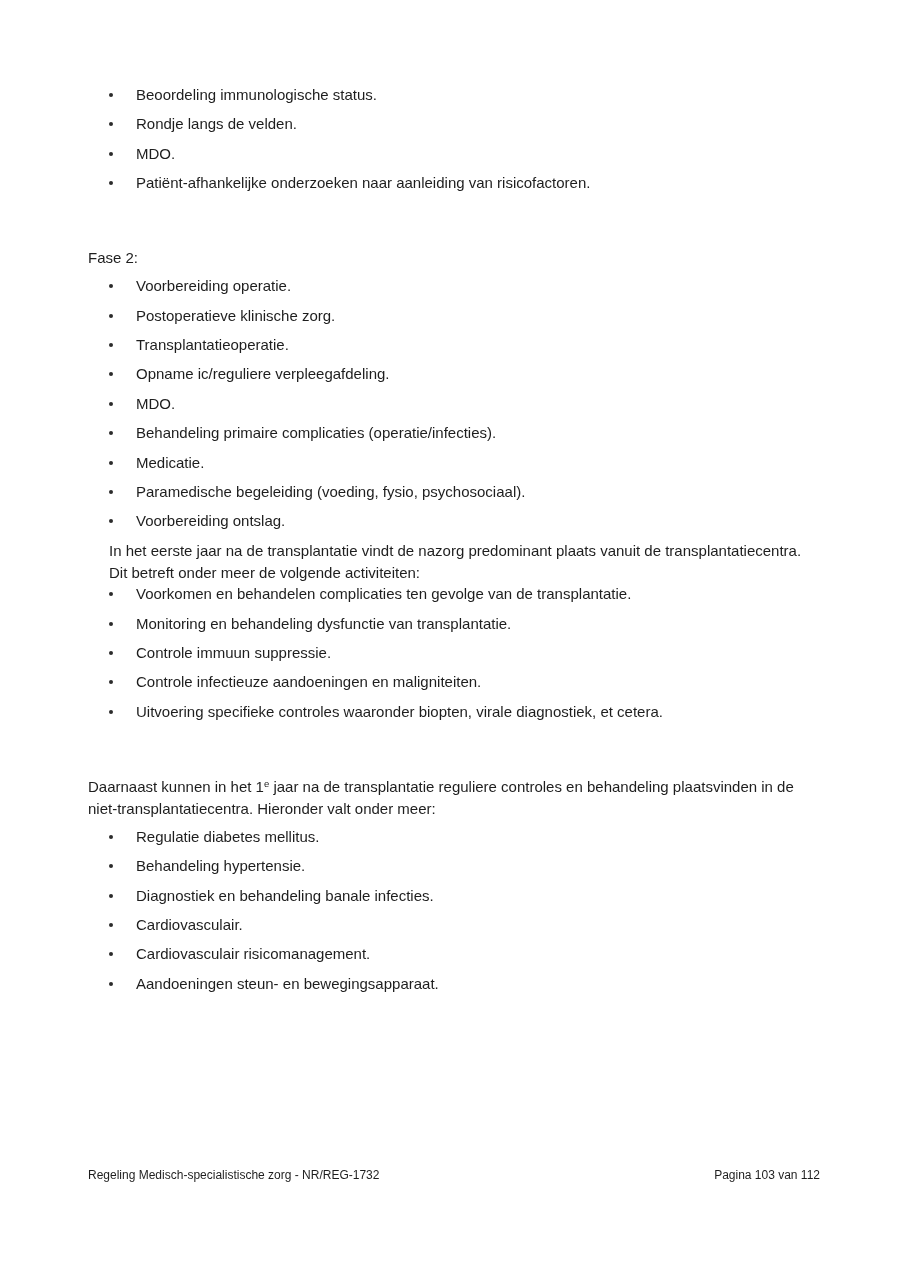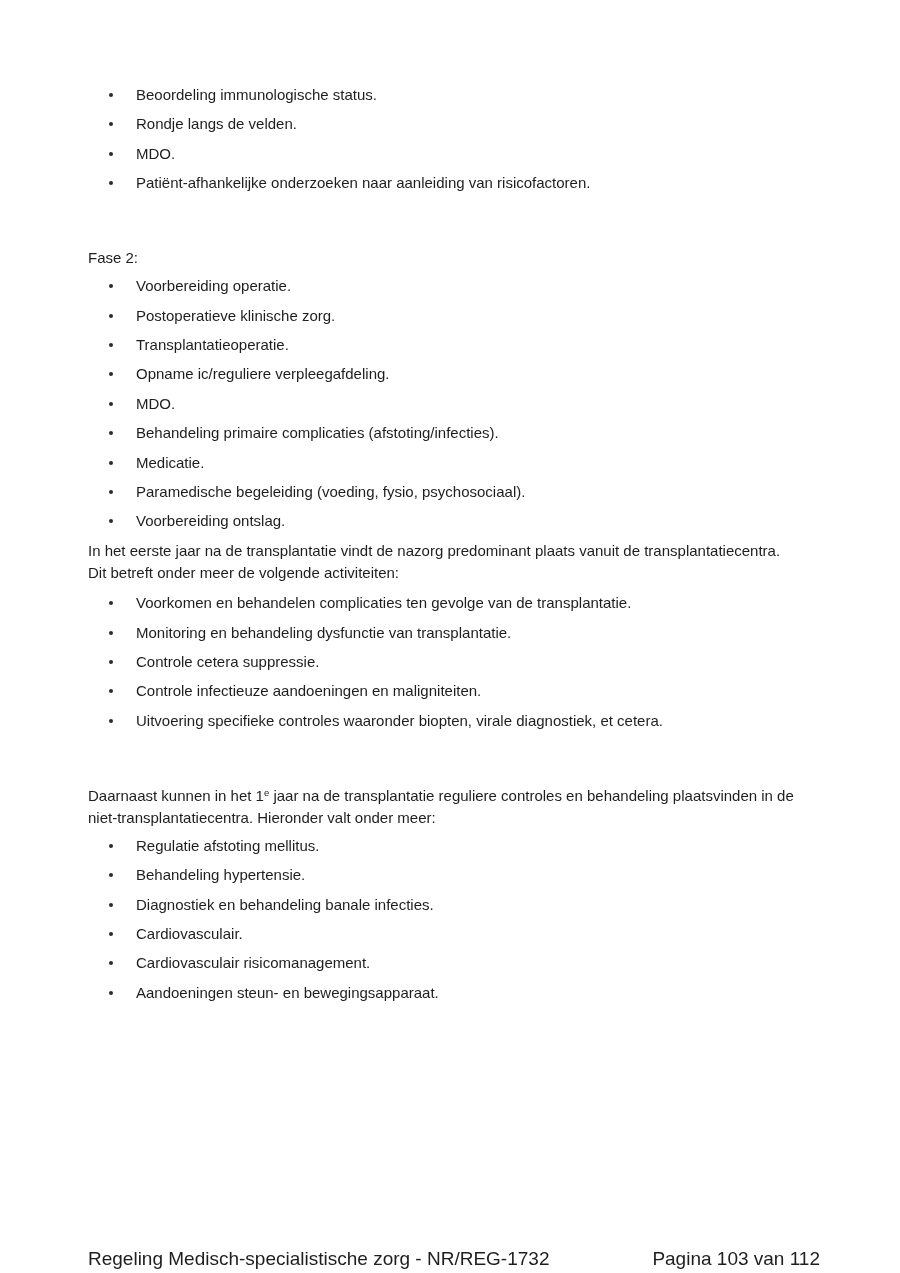--- a/index.html
+++ b/index.html
@@ -36,40 +36,40 @@
     width: 4px;
     height: 4px;
     border-radius: 50%;
     background: #2b2b2b;
   }
   .list-1 { margin-top: 85px; }
   .heading-fase2 { margin-top: 55px; }
   .para-fase2 { margin-top: 8px; }
   .list-2 { margin-top: 8px; }
   .heading-fase3 { margin-top: 55px; }
-  .para-fase3 { margin-top: 9px; line-height: 22px; }
-  .list-3 { margin-top: 9px; }
+  .para-fase3 { margin-top: 9px; line-height: 22px; margin-left: 21px; }
+  .list-3 { }
   .para-daarnaast { margin-top: 54px; line-height: 22px; }
   .list-4 { margin-top: 7px; }
   .hardline { white-space: nowrap; }
   sup.e {
     font-size: 9.5px;
     line-height: 0;
     vertical-align: baseline;
     position: relative;
     top: -5px;
   }
   .footer {
     position: absolute;
     left: 88px;
     right: 80px;
-    top: 1250px;
+    top: 1167px;
     display: flex;
     justify-content: space-between;
-    font-size: 19px;
+    font-size: 12px;
     line-height: 17px;
     color: #1e1e1e;
   }
 </style>
 </head>
 <body>
 
 <div class="page">
   <div class="content">
 
@@ -81,46 +81,46 @@
     </ul>
 
     <p class="heading-fase2">Fase 2:</p>
 
     <ul class="bullets list-2">
       <li><span class="dot"></span><span>Voorbereiding operatie.</span></li>
       <li><span class="dot"></span><span>Postoperatieve klinische zorg.</span></li>
       <li><span class="dot"></span><span>Transplantatieoperatie.</span></li>
       <li><span class="dot"></span><span>Opname ic/reguliere verpleegafdeling.</span></li>
       <li><span class="dot"></span><span>MDO.</span></li>
-      <li><span class="dot"></span><span>Behandeling primaire complicaties (afstoting/infecties).</span></li>
+      <li><span class="dot"></span><span>Behandeling primaire complicaties (operatie/infecties).</span></li>
       <li><span class="dot"></span><span>Medicatie.</span></li>
       <li><span class="dot"></span><span>Paramedische begeleiding (voeding, fysio, psychosociaal).</span></li>
       <li><span class="dot"></span><span>Voorbereiding ontslag.</span></li>
     </ul>
 
     <p class="para-fase3">
       <span class="hardline">In het eerste jaar na de transplantatie vindt de nazorg predominant plaats vanuit de transplantatiecentra.</span><br>
       <span class="hardline">Dit betreft onder meer de volgende activiteiten:</span>
     </p>
 
     <ul class="bullets list-3">
       <li><span class="dot"></span><span>Voorkomen en behandelen complicaties ten gevolge van de transplantatie.</span></li>
       <li><span class="dot"></span><span>Monitoring en behandeling dysfunctie van transplantatie.</span></li>
-      <li><span class="dot"></span><span>Controle cetera suppressie.</span></li>
+      <li><span class="dot"></span><span>Controle immuun suppressie.</span></li>
       <li><span class="dot"></span><span>Controle infectieuze aandoeningen en maligniteiten.</span></li>
       <li><span class="dot"></span><span>Uitvoering specifieke controles waaronder biopten, virale diagnostiek, et cetera.</span></li>
     </ul>
 
     <p class="para-daarnaast">
       <span class="hardline"><span>Daarnaast kunnen in het 1</span><sup class="e">e</sup><span> jaar na de transplantatie reguliere controles en behandeling plaatsvinden in de</span></span><br>
       <span class="hardline">niet-transplantatiecentra. Hieronder valt onder meer:</span>
     </p>
 
     <ul class="bullets list-4">
-      <li><span class="dot"></span><span>Regulatie afstoting mellitus.</span></li>
+      <li><span class="dot"></span><span>Regulatie diabetes mellitus.</span></li>
       <li><span class="dot"></span><span>Behandeling hypertensie.</span></li>
       <li><span class="dot"></span><span>Diagnostiek en behandeling banale infecties.</span></li>
       <li><span class="dot"></span><span>Cardiovasculair.</span></li>
       <li><span class="dot"></span><span>Cardiovasculair risicomanagement.</span></li>
       <li><span class="dot"></span><span>Aandoeningen steun- en bewegingsapparaat.</span></li>
     </ul>
 
   </div>
 
   <div class="footer">

